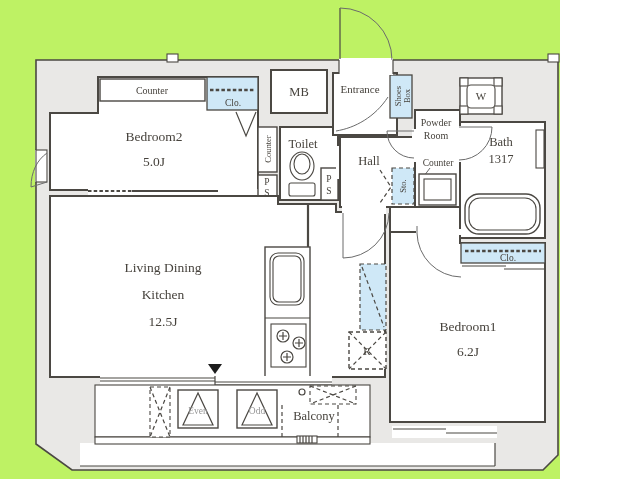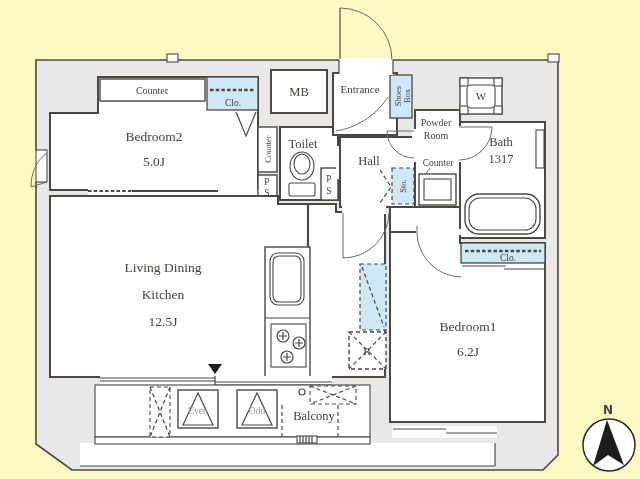--- a/index.html
+++ b/index.html
@@ -1,16 +1,16 @@
 <!DOCTYPE html>
 <html style="--wall_fill: #e9e8e6; --line: #4b4843; --closet_blue: #cfe8f7; --text_color: #46423c; --muted_text: #969696;"><head>
 <meta charset="utf-8">
 <style>
   html,body{margin:0;padding:0;background:#ffffff;}
-  #stage{position:relative;width:640px;height:479px;background:#fef9c3;overflow:hidden;}
+  #stage{position:relative;width:560px;height:479px;background:#bef264;overflow:hidden;}
   svg{display:block;}
   .wall{fill:var(--wall_fill);stroke:var(--line);stroke-width:1.6;}
   .room{fill:#ffffff;stroke:var(--line);stroke-width:2;}
   .fix{fill:#ffffff;stroke:var(--line);stroke-width:1.4;}
   .thin{stroke-width:1.1;}
   .blue{fill:var(--closet_blue);stroke:var(--line);stroke-width:1.3;}
   .bluedash{fill:var(--closet_blue);stroke:var(--line);stroke-width:1.2;stroke-dasharray:4 3;}
   .ln{stroke:var(--line);fill:none;stroke-width:1.2;}
   .ln2{stroke:var(--line);fill:none;stroke-width:2.2;}
   .dash{stroke-dasharray:4 3;}

